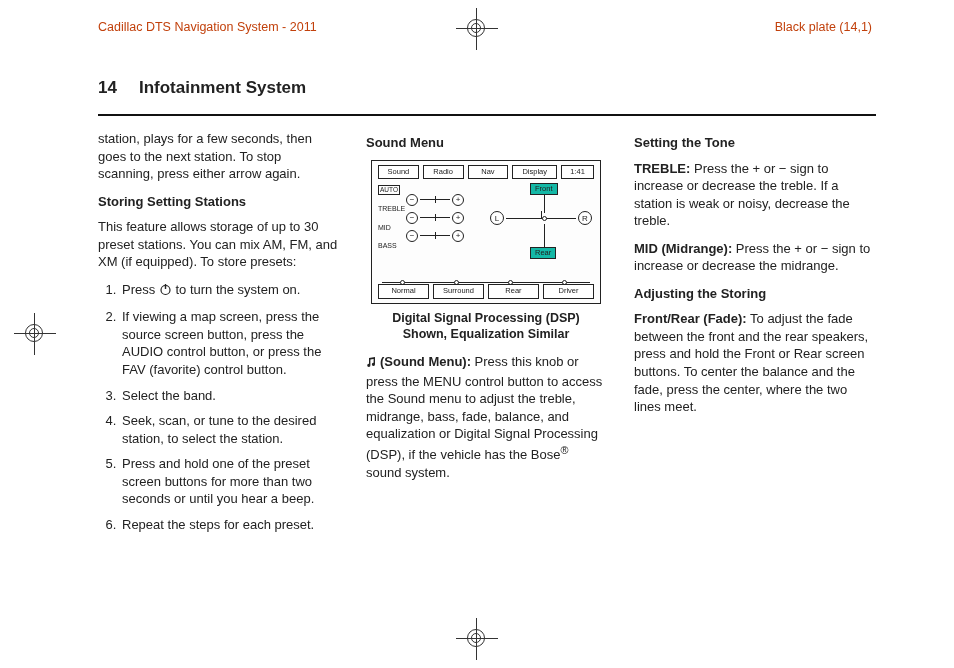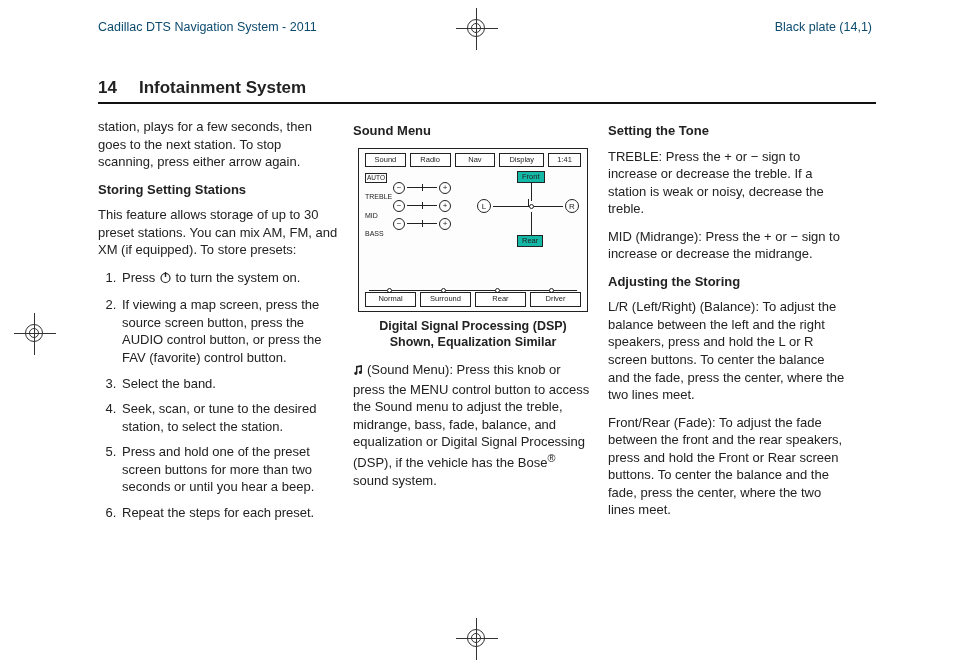--- a/index.html
+++ b/index.html
@@ -9,41 +9,41 @@
   
   .regmark { position: absolute; width: 42px; height: 42px; }
   .regmark .hline { position: absolute; top: 20px; left: 0; width: 42px; height: 1px; background: #333; }
   .regmark .vline { position: absolute; left: 20px; top: 0; width: 1px; height: 42px; background: #333; }
   .regmark .ring1 { position: absolute; left: 11px; top: 11px; width: 18px; height: 18px; border: 1px solid #333; border-radius: 50%; }
   .regmark .ring2 { position: absolute; left: 15px; top: 15px; width: 10px; height: 10px; border: 1px solid #333; border-radius: 50%; }
   .rm-top    { top: 8px;  left: 456px; }
   .rm-left   { top: 313px; left: 14px; }
   .rm-bottom { top: 618px; left: 456px; }
 
-  .topbar { position: absolute; top: 20px; left: 98px; right: 82px; display: flex; justify-content: space-between; font-size: 12.5px; color: #0c4a6e; }
+  .topbar { position: absolute; top: 20px; left: 98px; right: 82px; display: flex; justify-content: space-between; font-size: 12.5px; color: #c2410c; }
   .topbar .right { padding-right: 0; }
 
   .content { position: absolute; top: 78px; left: 98px; width: 778px; }
-  .header-row { display: flex; align-items: baseline; gap: 22px; border-bottom: 2px solid #111; padding-bottom: 4px; margin-bottom: 14px; }
+  .header-row { display: flex; align-items: baseline; gap: 22px; border-bottom: 2px solid #111; padding-bottom: 16px; margin-bottom: 14px; }
   .header-row .pn { font-weight: bold; font-size: 17px; }
   .header-row .section { font-weight: bold; font-size: 17px; }
 
-  .cols { display: flex; gap: 15px; }
+  .cols { display: flex; gap: 28px; }
   .col { width: 240px; font-size: 13px; line-height: 1.35; }
   .col p { margin-bottom: 10px; }
   .h3 { font-weight: bold; font-size: 13px; margin: 4px 0 8px; }
-  .runin { font-weight: normal; margin-top: 44px; }
+  .runin { font-weight: bold; margin-top: 44px; }
   ol.steps { list-style: decimal; padding-left: 22px; }
   ol.steps li { margin-bottom: 8px; padding-left: 2px; }
   .power-icon { display: inline-block; vertical-align: -2px; }
   .note-icon { display: inline-block; vertical-align: -2px; margin-right: 2px; }
   .caption { text-align: center; font-weight: bold; font-size: 12.5px; margin: 6px 0 10px; line-height: 1.35; }
 
   
-  .diagram { border: 1.5px solid #222; width: 230px; height: 164px; margin: 6px auto 0; position: relative; background: #fdfdfd; }
+  .diagram { border: 1.5px solid #222; width: 230px; height: 144px; margin: 6px auto 0; position: relative; background: #fdfdfd; }
   .tabrow { position: absolute; top: 4px; left: 6px; right: 6px; display: flex; gap: 4px; }
   .tab { flex: 1; border: 1px solid #222; font-size: 7.5px; text-align: center; padding: 1px 0; background: #fff; }
   .tab.wide { flex: 1.1; }
   .tab.time { flex: 0.8; }
   .leftlabels { position: absolute; left: 6px; top: 24px; font-size: 7px; display: flex; flex-direction: column; gap: 9px; }
   .leftlabels span:first-child { border: 1px solid #222; padding: 0 1px; font-size: 6.5px; display: inline-block; width: 22px; text-align: center; }
   .sliderrow { position: absolute; left: 34px; height: 12px; display: flex; align-items: center; }
   .minus, .plus { width: 12px; height: 12px; border: 1px solid #222; border-radius: 50%; font-size: 8px; line-height: 10px; text-align: center; background: #fff; }
   .sliderline { width: 30px; height: 1px; background: #222; margin: 0 2px; position: relative; }
   .sliderline::after { content: ""; position: absolute; left: 50%; top: -3px; width: 1px; height: 7px; background: #222; }
@@ -186,18 +186,17 @@
                 <path d="M3 2 L9 1 L9 8.2 A1.6 1.6 0 1 1 7.6 6.8 L7.6 3 L4.4 3.5 L4.4 9.2 A1.6 1.6 0 1 1 3 7.8 Z" fill="#222"></path>
               </svg></span><span class="runin">(Sound Menu):</span><span>  Press this knob or press the MENU control button to access the Sound menu to adjust the treble, midrange, bass, fade, balance, and equalization or Digital Signal Processing (DSP), if the vehicle has the Bose</span><sup>®</sup><span> sound system.</span>
         </p>
       </div>
 
       <div class="col">
         <div class="h3">Setting the Tone</div>
         <p><span class="runin">TREBLE:</span><span>  Press the + or − sign to increase or decrease the treble. If a station is weak or noisy, decrease the treble.</span></p>
         <p><span class="runin">MID (Midrange):</span><span>  Press the + or − sign to increase or decrease the midrange.</span></p>
         <div class="h3">Adjusting the Storing</div>
-        <p><span class="runin">L/R (Left/Right) (Balance):</span><span>  To adjust the balance between the left and the right speakers, press and hold the L or R screen buttons. To center the balance and the fade, press the center, where the two lines meet.</span></p>
         <p><span class="runin">Front/Rear (Fade):</span><span>  To adjust the fade between the front and the rear speakers, press and hold the Front or Rear screen buttons. To center the balance and the fade, press the center, where the two lines meet.</span></p>
       </div>
     </div>
   </div>
 </div>
 
 </body></html>

